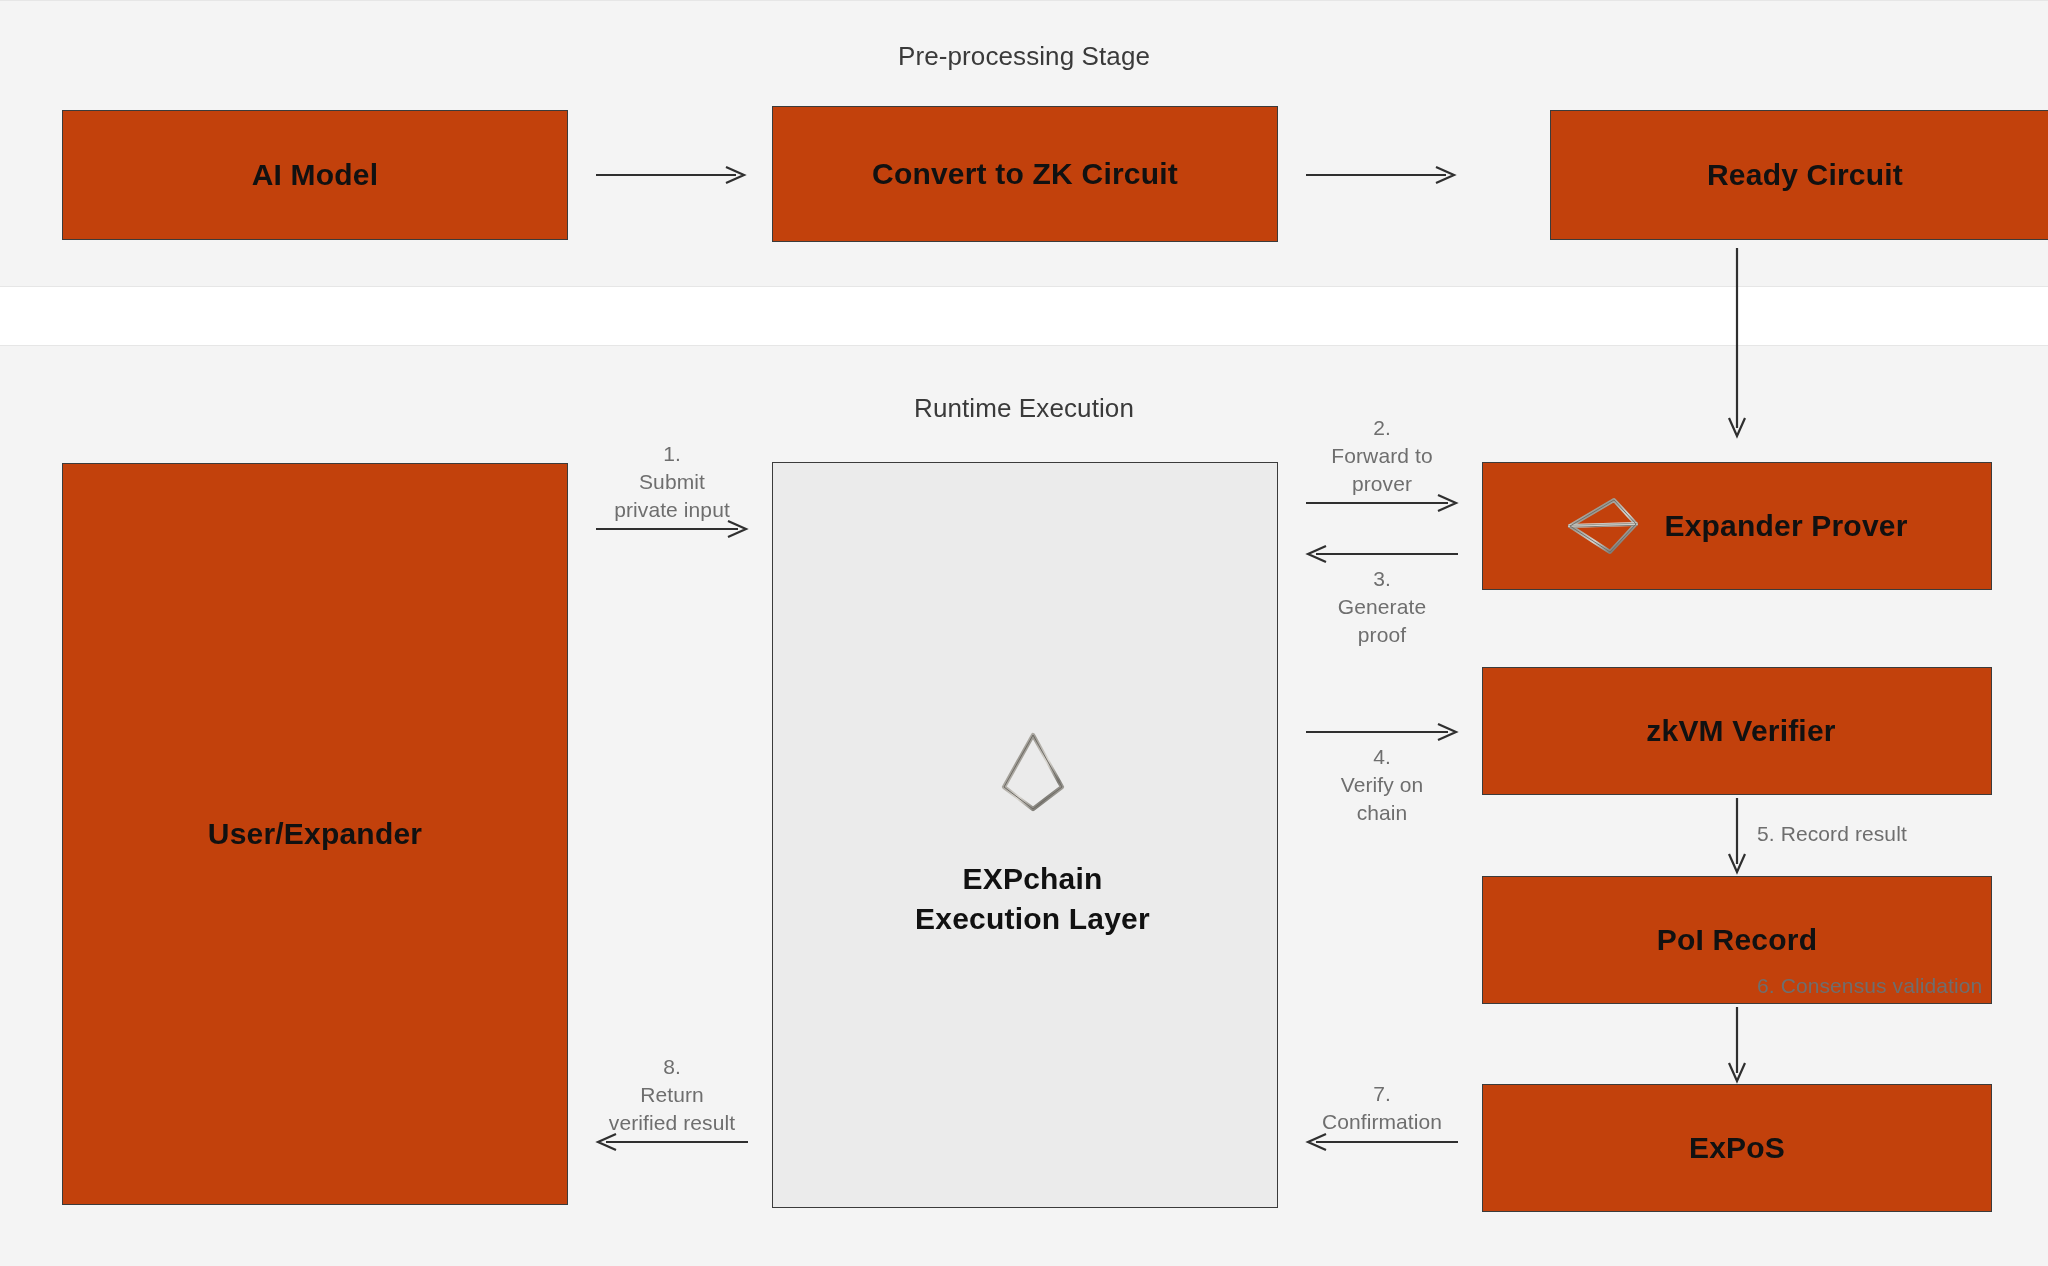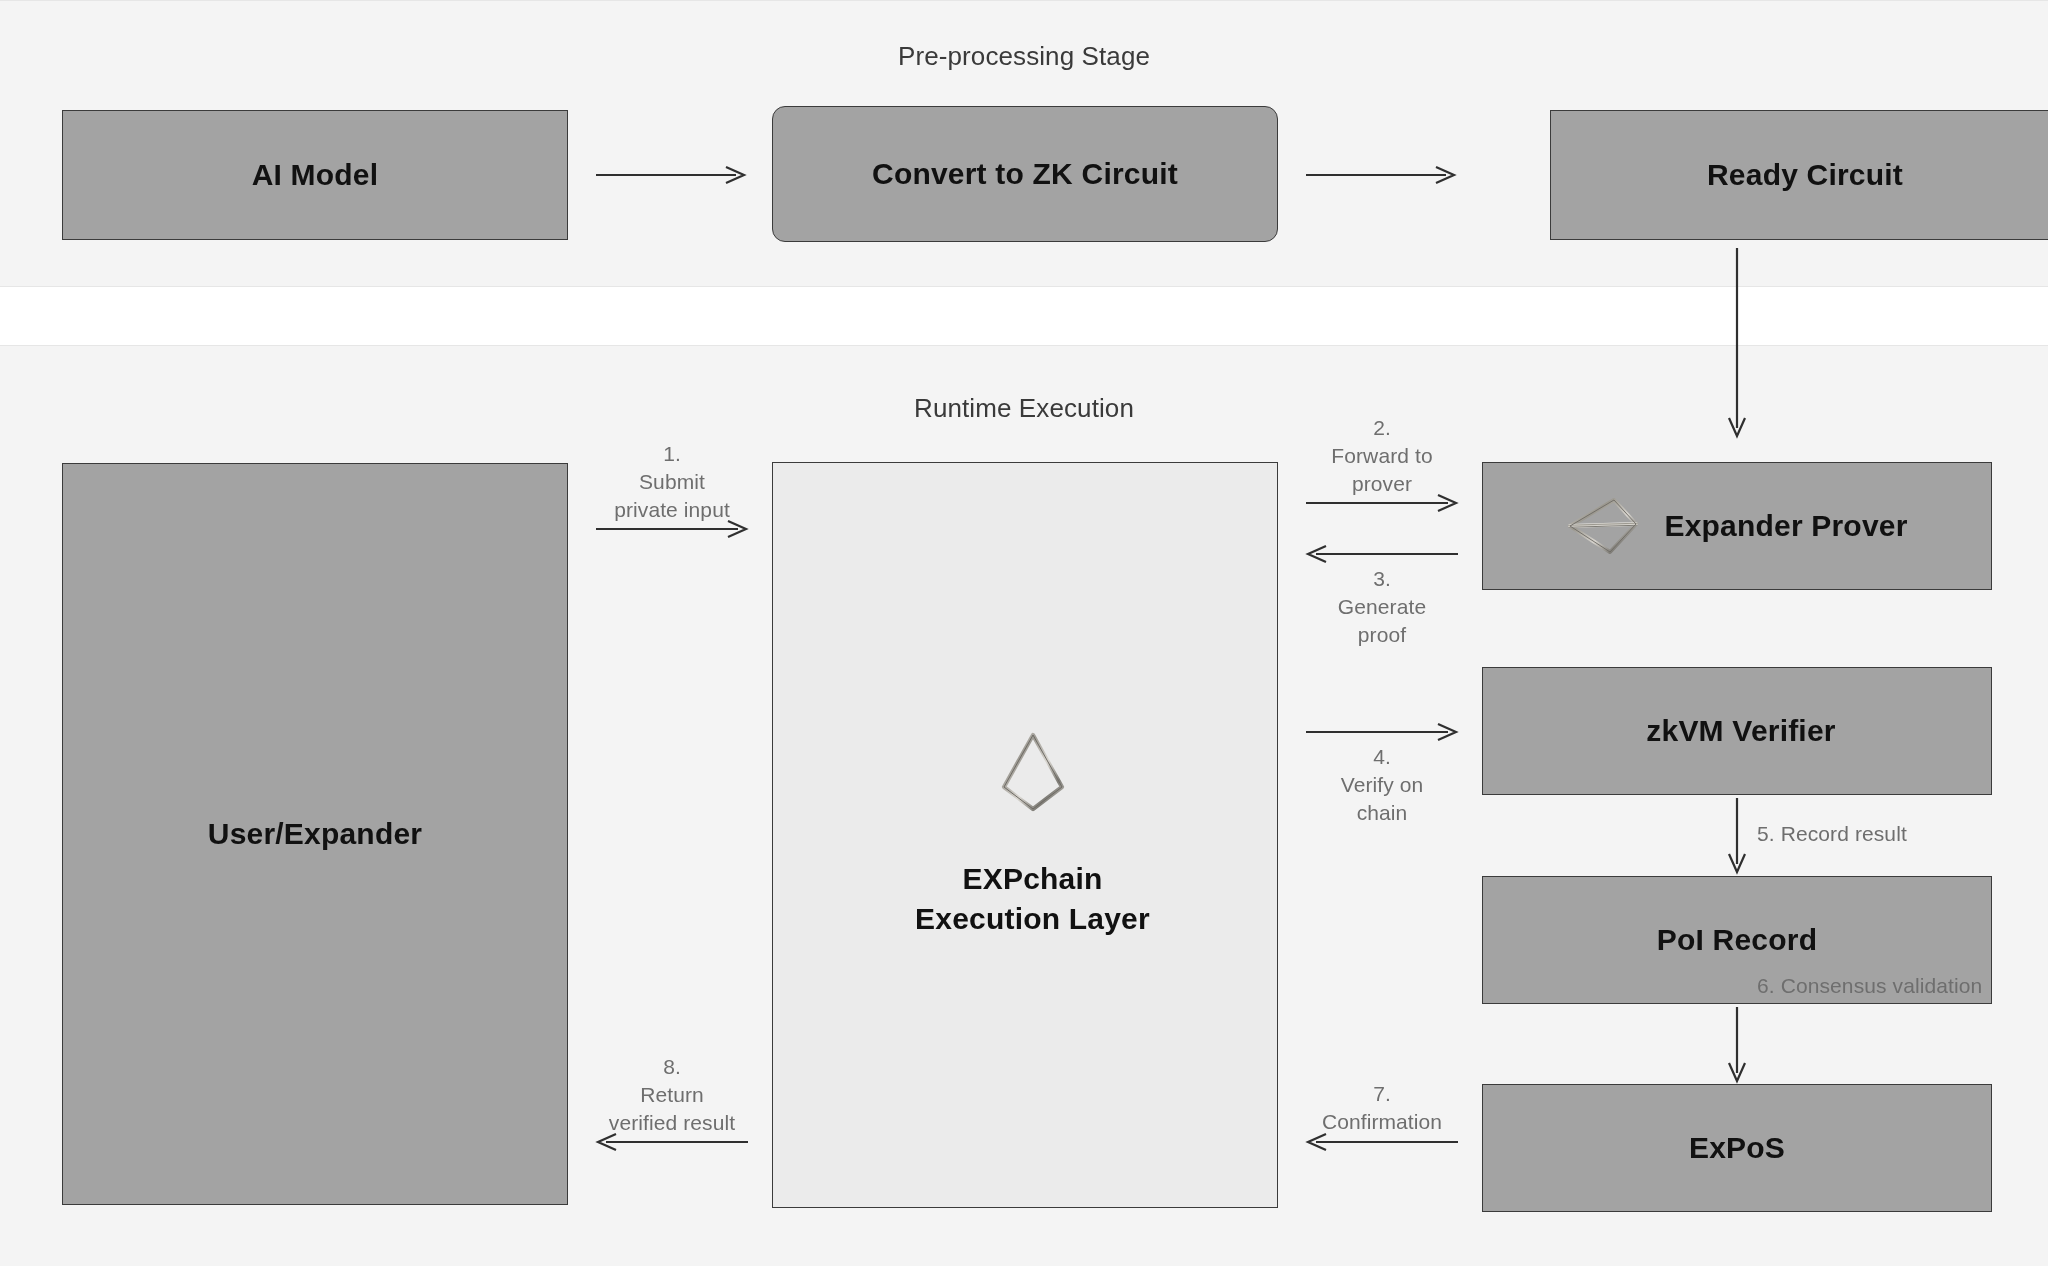--- a/index.html
+++ b/index.html
@@ -39,34 +39,34 @@
     letter-spacing: .1px;
   }
   #title-pre { top: 41px; }
   #title-run { top: 393px; }
 
   
   .node {
     position: absolute;
     box-sizing: border-box;
     border: 1.6px solid #3b3b3b;
-    background: #a3a3a3;
+    background: #c2410c;
     display: flex;
     align-items: center;
     justify-content: center;
     flex-direction: column;
     color: #111111;
     font-size: 30px;
     font-weight: 700;
     letter-spacing: .2px;
     text-align: center;
   }
 
   #node-ai-model      { left: 62px;  top: 110px; width: 506px; height: 130px; }
-  #node-convert       { left: 772px; top: 106px; width: 506px; height: 136px; border-radius: 13px; }
+  #node-convert       { left: 772px; top: 106px; width: 506px; height: 136px; }
   #node-ready         { left: 1502px;top: 110px; width: 510px; height: 130px; margin-left: 48px; }
 
   #node-user          { left: 62px;  top: 463px; width: 506px; height: 742px; }
   #node-expchain      { left: 772px; top: 462px; width: 506px; height: 746px;
                         background: #ebebeb; padding-left: 15px; }
   #node-expander      { left: 1482px;top: 462px; width: 510px; height: 128px; }
   #node-zkvm          { left: 1482px;top: 667px; width: 510px; height: 128px; padding-left: 8px; }
   #node-poi           { left: 1482px;top: 876px; width: 510px; height: 128px; }
   #node-expos         { left: 1482px;top: 1084px;width: 510px; height: 128px; }
 

